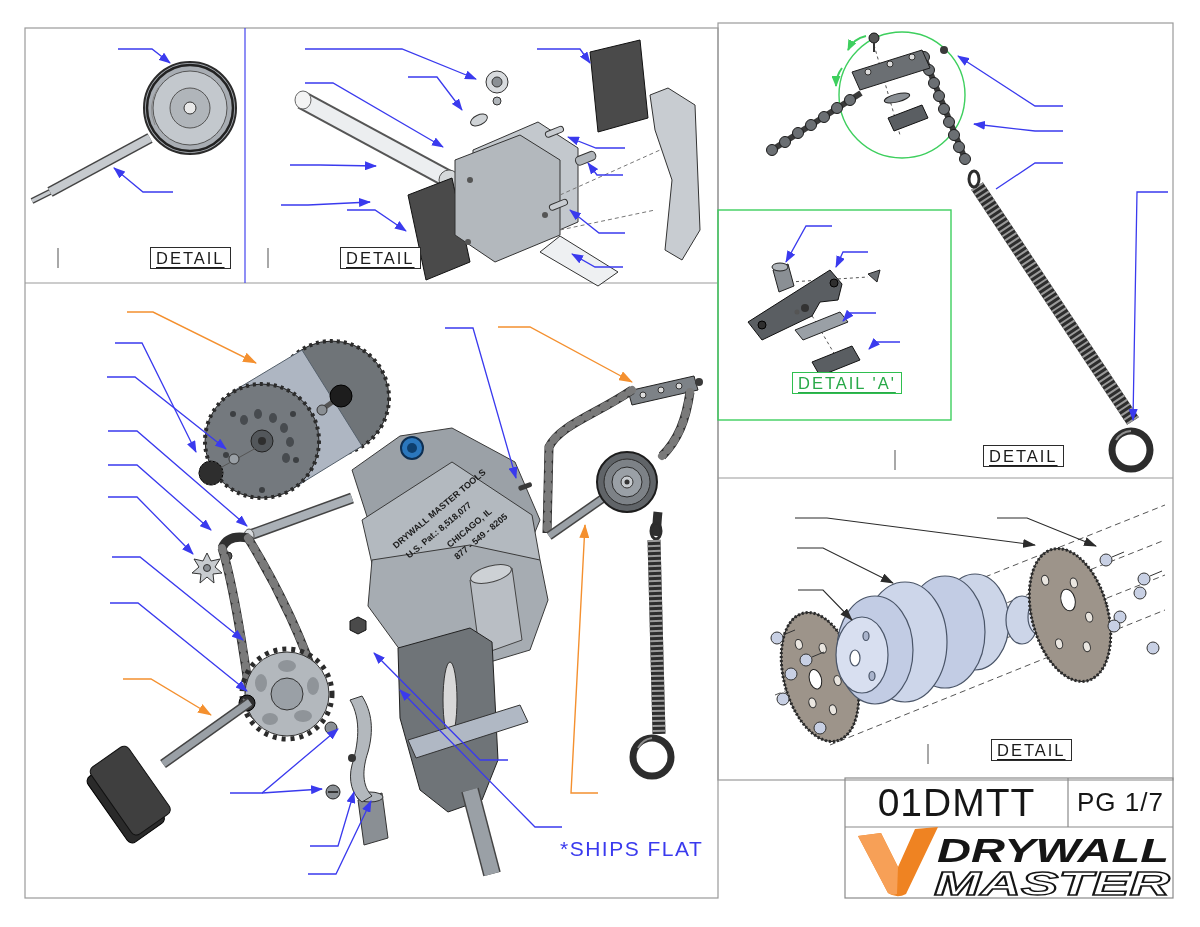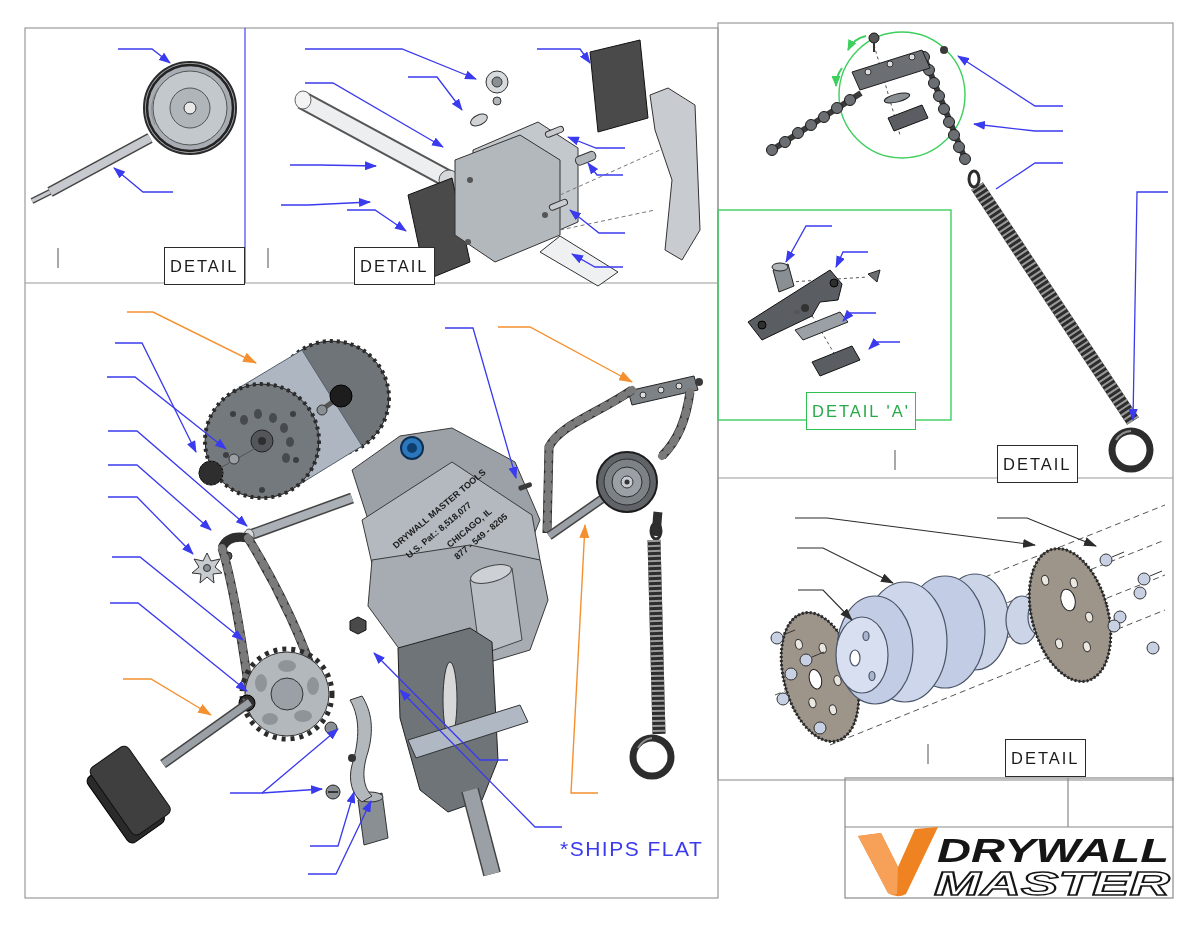--- a/index.html
+++ b/index.html
@@ -1,21 +1,21 @@
 <!DOCTYPE html>
 <html><head>
 <meta charset="utf-8">
 <style>
   html,body{margin:0;padding:0;background:#fff;}
   .page{position:relative;width:1200px;height:927px;background:#ffffff;overflow:hidden;
         font-family:"Liberation Sans",sans-serif;}
   .page svg{position:absolute;left:0;top:0;}
-  .detail-label{position:absolute;border:1.5px solid #2b2b2b;padding:8px 5px;background:#fff;
+  .detail-label{position:absolute;border:1.5px solid #2b2b2b;padding:0 5px;background:#fff;
         font-size:16.5px;letter-spacing:2px;line-height:20px;color:#1b1b1b;
-        text-underline-offset:3px;margin-left:14px;}
+        text-decoration:underline;text-underline-offset:3px;}
   .detail-a{border-color:#2fbf4f;color:#28a948;}
   .ships-note{position:absolute;left:560px;top:837px;color:#3a3aee;font-size:21px;letter-spacing:1.5px;}
   .tick{position:absolute;width:2px;height:20px;background:#a8a8a8;}
   .tb-cell{position:absolute;display:flex;align-items:center;justify-content:center;color:#161616;}
   .tb-part{left:845px;top:778px;width:223px;height:49px;font-size:39px;letter-spacing:1px;}
   .tb-page{left:1068px;top:778px;width:105px;height:49px;font-size:26px;letter-spacing:1px;}
 </style>
 </head>
 <body>
 
@@ -413,19 +413,21 @@
 </svg>
 
 <div class="tick" style="left:57px;top:248px;"></div>
 <div class="tick" style="left:267px;top:248px;"></div>
 <div class="tick" style="left:894px;top:450px;"></div>
 <div class="tick" style="left:927px;top:744px;"></div>
 
 <div class="detail-label" style="left:150px;top:247px;">DETAIL</div>
 <div class="detail-label" style="left:340px;top:247px;">DETAIL</div>
 <div class="detail-label" style="left:983px;top:445px;">DETAIL</div>
-<div class="detail-label detail-a" style="left:792px;top:392px;">DETAIL 'A'</div>
+<div class="detail-label detail-a" style="left:792px;top:372px;">DETAIL 'A'</div>
 <div class="detail-label" style="left:991px;top:739px;">DETAIL</div>
 
 <div class="ships-note">*SHIPS FLAT</div>
 
+<div class="tb-cell tb-part">01DMTT</div>
+<div class="tb-cell tb-page">PG 1/7</div>
 
 </div>
 
 </body></html>

